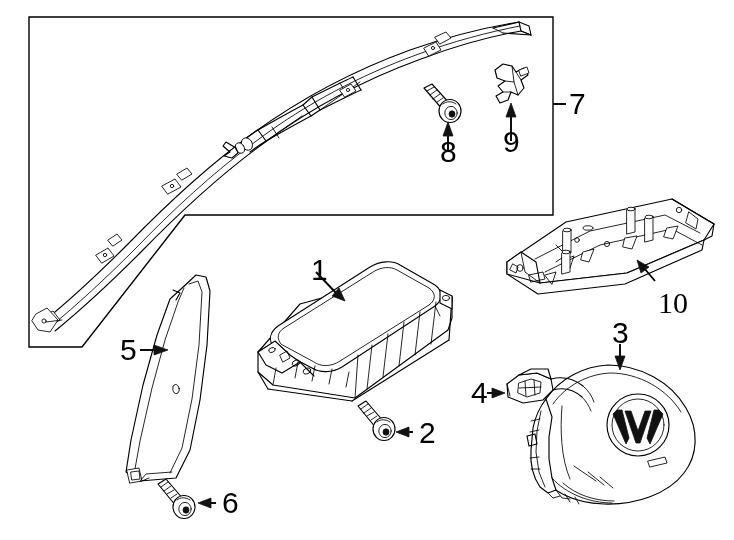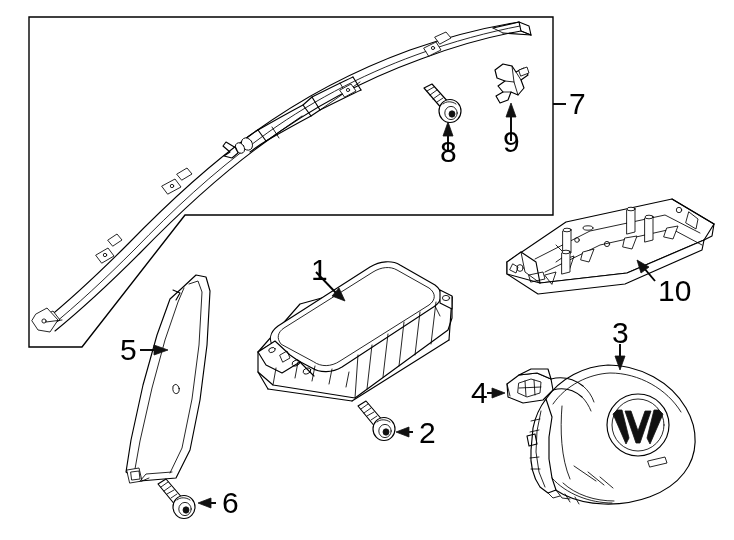--- a/index.html
+++ b/index.html
@@ -474,15 +474,15 @@
 
   <div class="callout-num" style="left:311px; top:255px;">1</div>
   <div class="callout-num" style="left:419px; top:418px;">2</div>
   <div class="callout-num" style="left:612px; top:318px;">3</div>
   <div class="callout-num" style="left:471px; top:378px;">4</div>
   <div class="callout-num" style="left:120px; top:335px;">5</div>
   <div class="callout-num" style="left:222px; top:488px;">6</div>
   <div class="callout-num" style="left:569px; top:89px;">7</div>
   <div class="callout-num" style="left:440px; top:137px;">8</div>
   <div class="callout-num" style="left:503px; top:127px;">9</div>
-  <div class="callout-num" style="left:658px; top:276px;">10</div>
+  <div class="callout-num" style="left:658px; top:288px;font-family:Liberation Serif, serif;">10</div>
 
 </div>
 
 </body></html>

